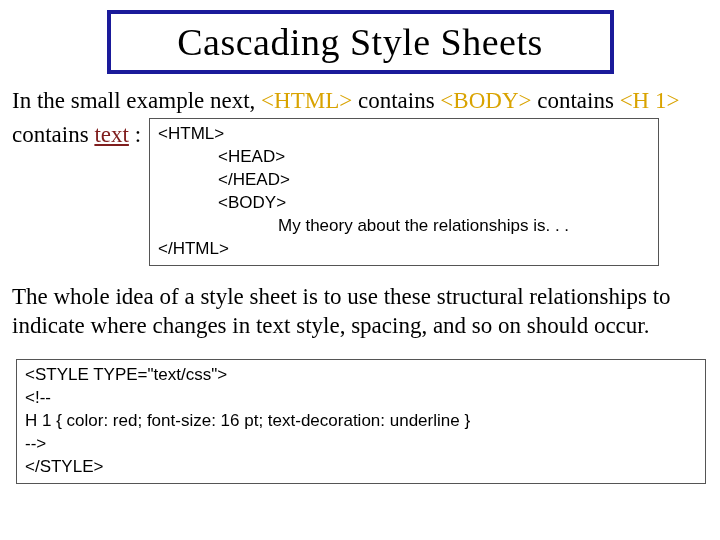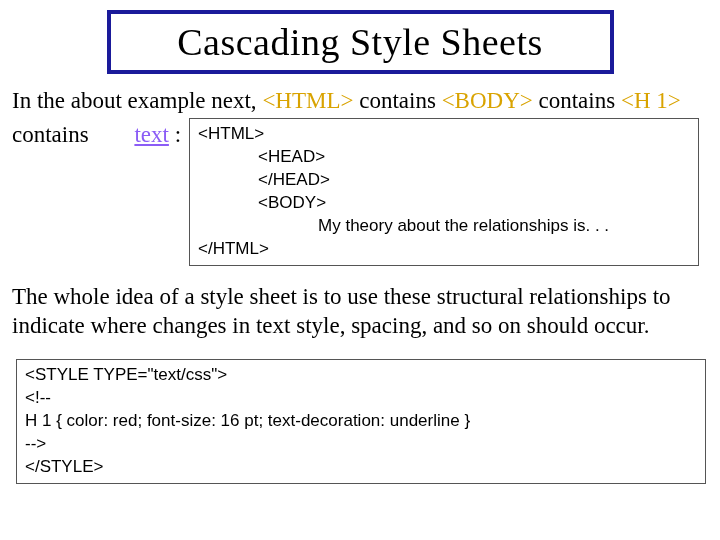--- a/index.html
+++ b/index.html
@@ -26,23 +26,22 @@
   }
   .intro {
     font-size: 23px;
     line-height: 1.3;
     margin-bottom: 2px;
   }
   .tag {
     color: #d9a300;
   }
   .kw {
-    color: #8b5cf6;
+    color: #7f1d1d;
     text-decoration: underline;
-    margin-left: 40px;
   }
   .intro-row {
     display: flex;
     align-items: flex-start;
     gap: 8px;
   }
   .intro-row .lead {
     font-size: 23px;
     line-height: 1.3;
     white-space: nowrap;
@@ -74,21 +73,21 @@
   }
 </style>
 </head>
 <body>
 
 <div class="title-box">
   <h1>Cascading Style Sheets</h1>
 </div>
 
 <p class="intro">
-  <span>In the about example next, </span><span class="tag">&lt;HTML&gt;</span><span> contains </span><span class="tag">&lt;BODY&gt;</span><span> contains </span><span class="tag">&lt;H 1&gt;</span>
+  <span>In the small example next, </span><span class="tag">&lt;HTML&gt;</span><span> contains </span><span class="tag">&lt;BODY&gt;</span><span> contains </span><span class="tag">&lt;H 1&gt;</span>
 </p>
 
 <div class="intro-row">
   <div class="lead">
     <span>contains </span><span class="kw">text</span><span> :</span>
   </div>
   <div class="code-box code-box-1">
     <div>&lt;HTML&gt;</div>
     <div class="code-indent-1">&lt;HEAD&gt;</div>
     <div class="code-indent-1">&lt;/HEAD&gt;</div>

